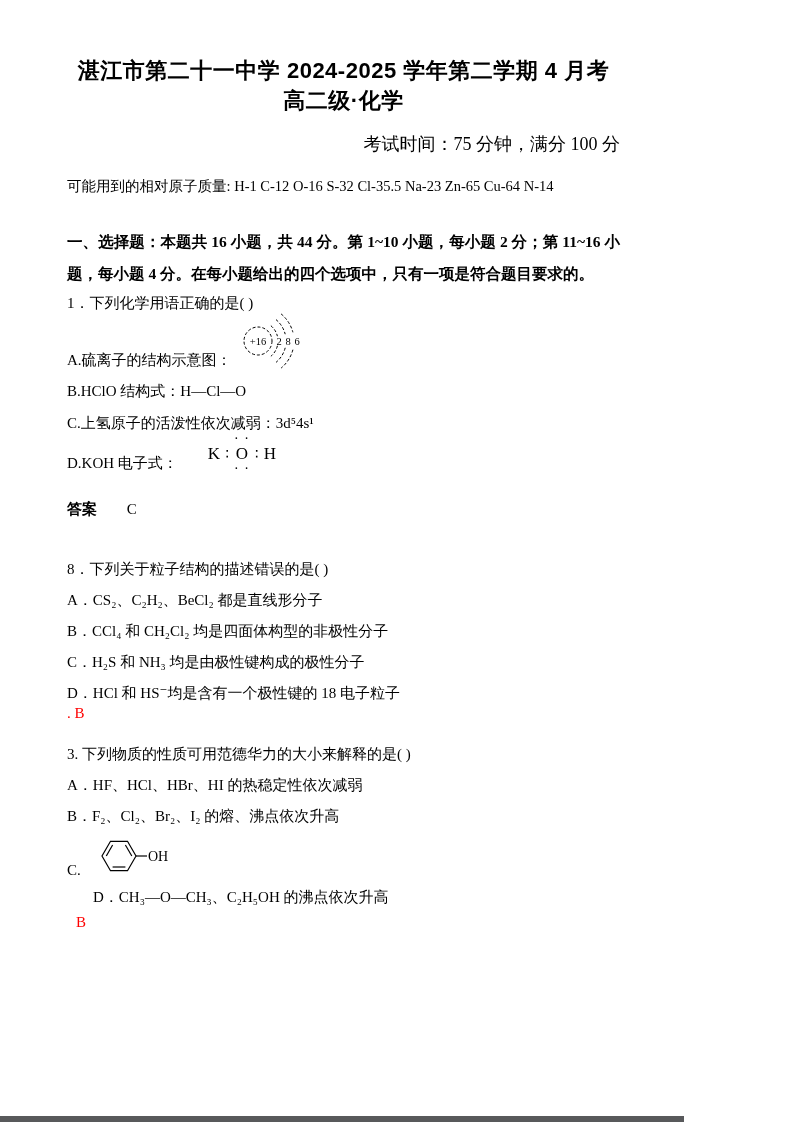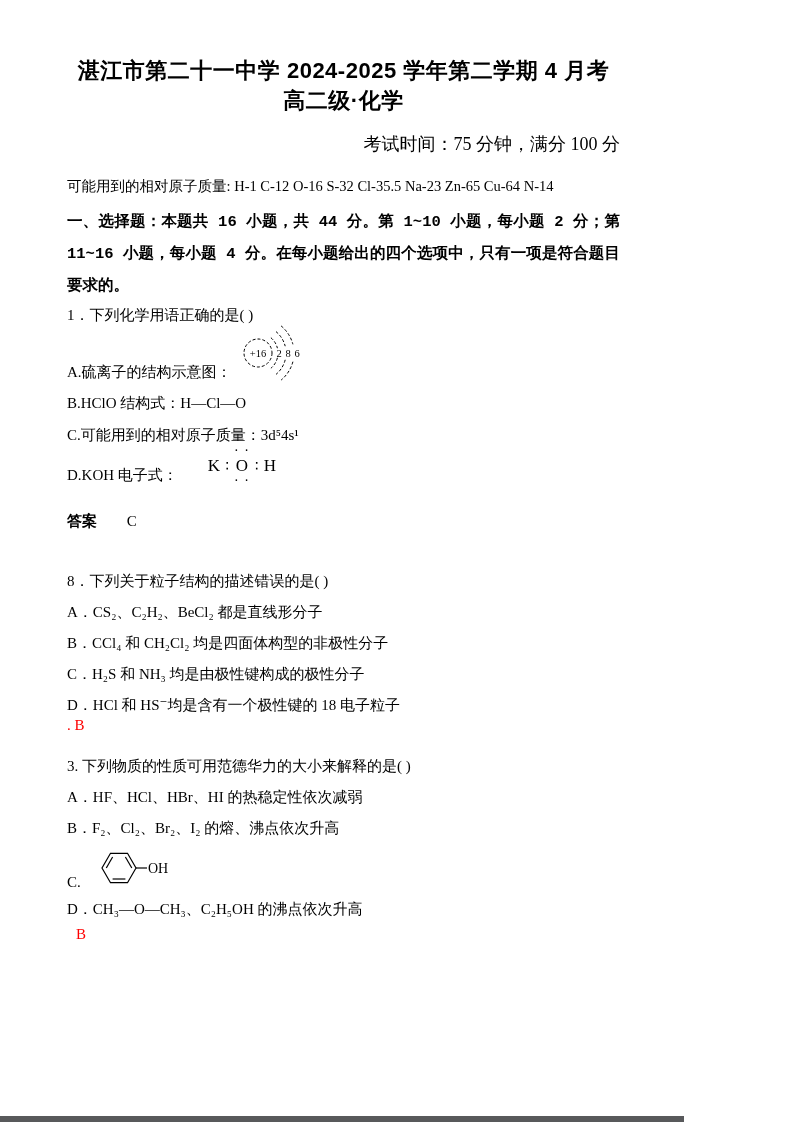--- a/index.html
+++ b/index.html
@@ -28,22 +28,22 @@
     font-size: 18px;
     line-height: 24px;
     text-align: right;
   }
   .masses {
     margin-top: 20px;
     font-size: 14.5px;
     line-height: 20px;
   }
   .section-header {
-    margin-top: 10px;
-    font-family: Liberation Mono, monospace;
+    margin-top: 30px;
+    font-family: Liberation Serif, serif;
     font-weight: bold;
     font-size: 15.5px;
     line-height: 32px;
     text-align: justify;
   }
 
   .line { font-size: 15px; line-height: 20px; }
   .stem { margin-top: 3px; }
 
   
@@ -69,21 +69,21 @@
   .opt { margin-top: 11px; }
   .red { color: #fe0000; }
   .q2-answer { margin-top: 1px; font-size: 15px; line-height: 18px; }
   .q3-answer { margin-top: 6px; padding-left: 9px; font-size: 15px; line-height: 18px; }
 
   
   .q3-c-line { margin-top: 2px; display: flex; align-items: flex-end; }
   .phenol-svg { margin-left: 12px; margin-right: 2px; display: block; }
   .phenol-svg .bond { fill: none; stroke: #000; stroke-width: 1.2; }
   .phenol-svg text { font-family: "Liberation Serif", "DejaVu Serif", serif; font-size: 14px; }
-  .q3-d-line { margin-top: 7px; }
+  .q3-d-line { margin-top: 7px; margin-left: 26px; }
   .q4-opt { margin-top: 10px; }
   .q4-opt-first { margin-top: 0; }
 
   .bottom-bar {
     position: absolute;
     left: 0; right: 0; bottom: 0;
     height: 6px;
     background: #58595b;
   }
 </style>
@@ -112,21 +112,21 @@
           <path class="dash" d="M 47.2 34.8 A 28 28 0 0 1 38.0 49.4"></path>
           <path class="dash" d="M 43.1 0.9 A 36 36 0 0 1 54.9 19.3"></path>
           <path class="dash" d="M 54.9 36.7 A 36 36 0 0 1 43.1 55.1"></path>
           <text x="41" y="32">2</text>
           <text x="50" y="32">8</text>
           <text x="59" y="32">6</text>
         </svg>
       </div>
 
       <div class="line q1-b-line">B.HClO 结构式：H—Cl—O</div>
-      <div class="line q1-c-line">C.可能用到的相对原子质量：3d⁵4s¹</div>
+      <div class="line q1-c-line">C.上氢原子的活泼性依次减弱：3d⁵4s¹</div>
 
       <div class="line q1-d-line">
         <span>D.KOH 电子式：</span>
         <span class="lewis">
           <span>K</span>
           <span class="colon">∶</span>
           <span class="lewis-col">
             <span class="dots">· ·</span>
             <span>O</span>
             <span class="dots">· ·</span>

